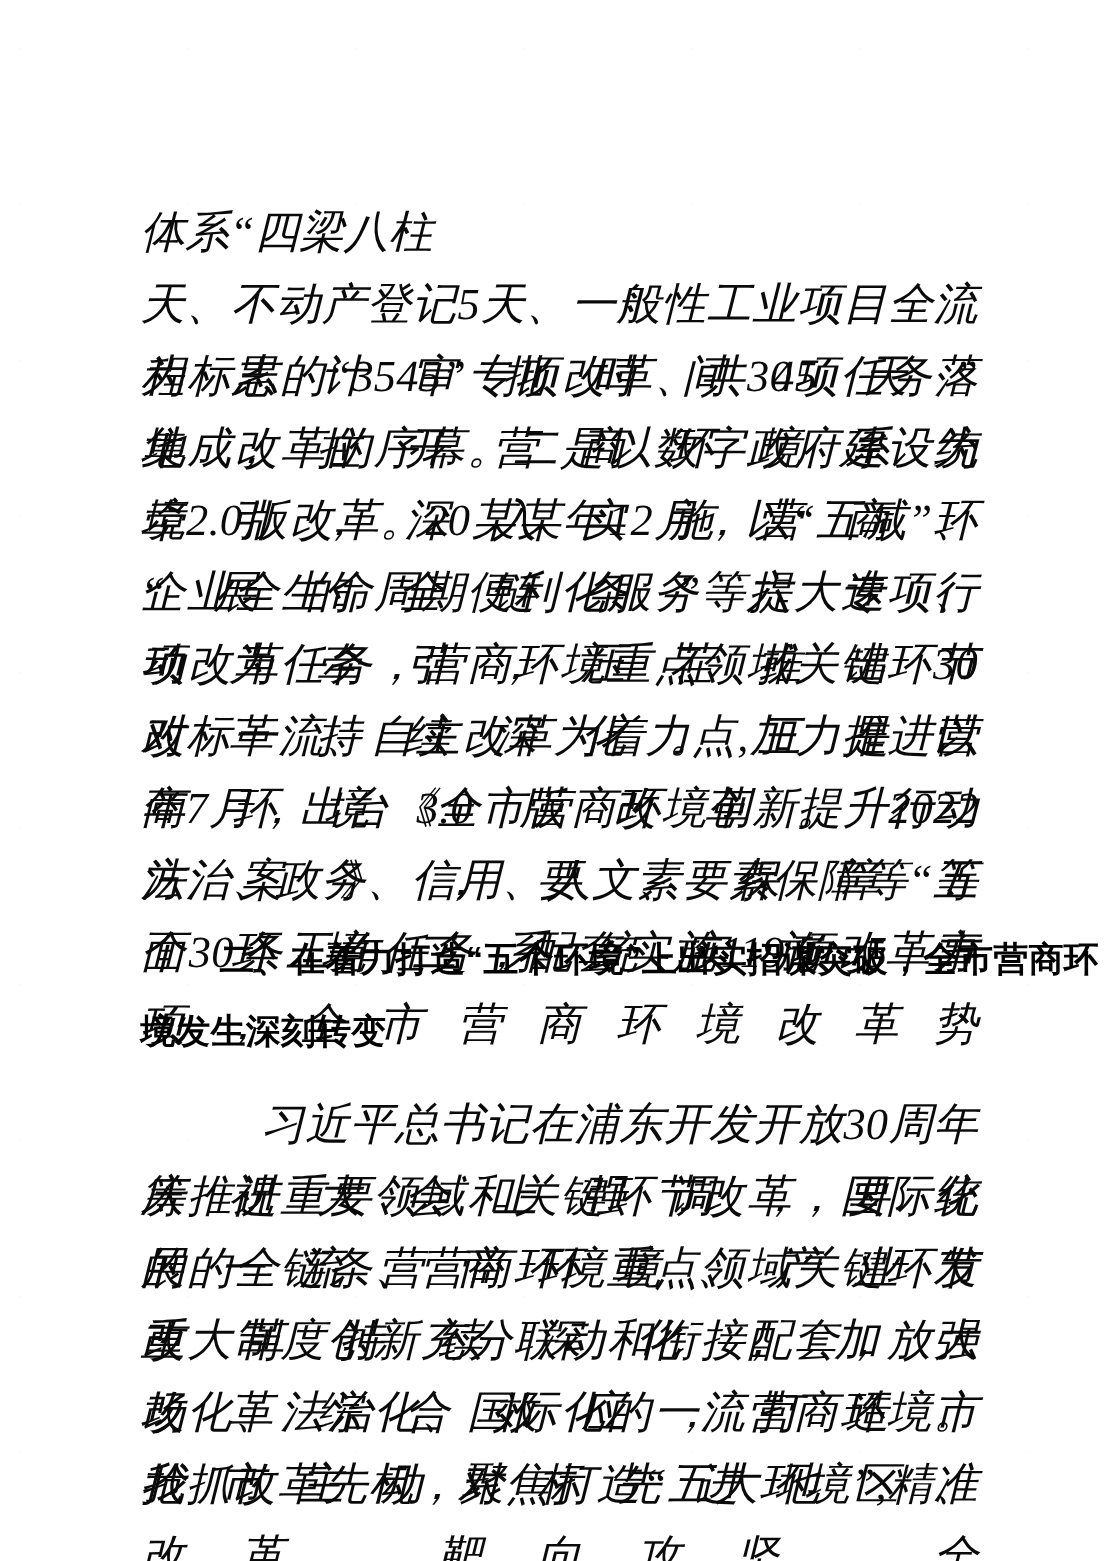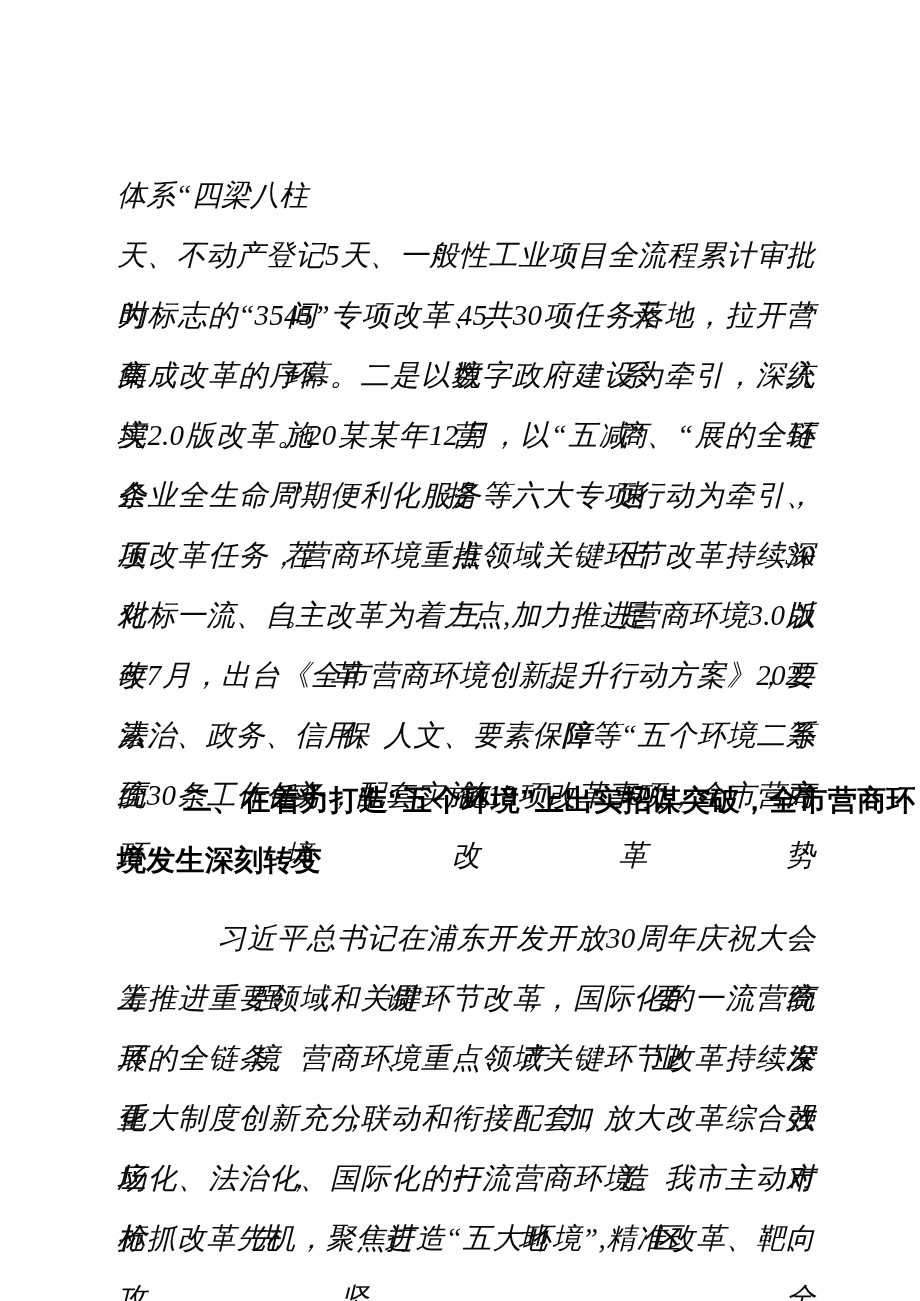--- a/index.html
+++ b/index.html
@@ -30,21 +30,21 @@
     top: 0;
     width: 698px;
   }
 
   
   .line {
     display: block;
     white-space: pre;
     color: #0a0a0a;
     font-family: "Liberation Serif", "DejaVu Serif", serif;
-    font-size: 29px;
+    font-size: 37px;
     line-height: 60px;
     height: 60px;
     letter-spacing: 0.2px;
     font-style: italic;
     font-weight: 400;
   }
 
   
   .line.justify {
     white-space: normal;

